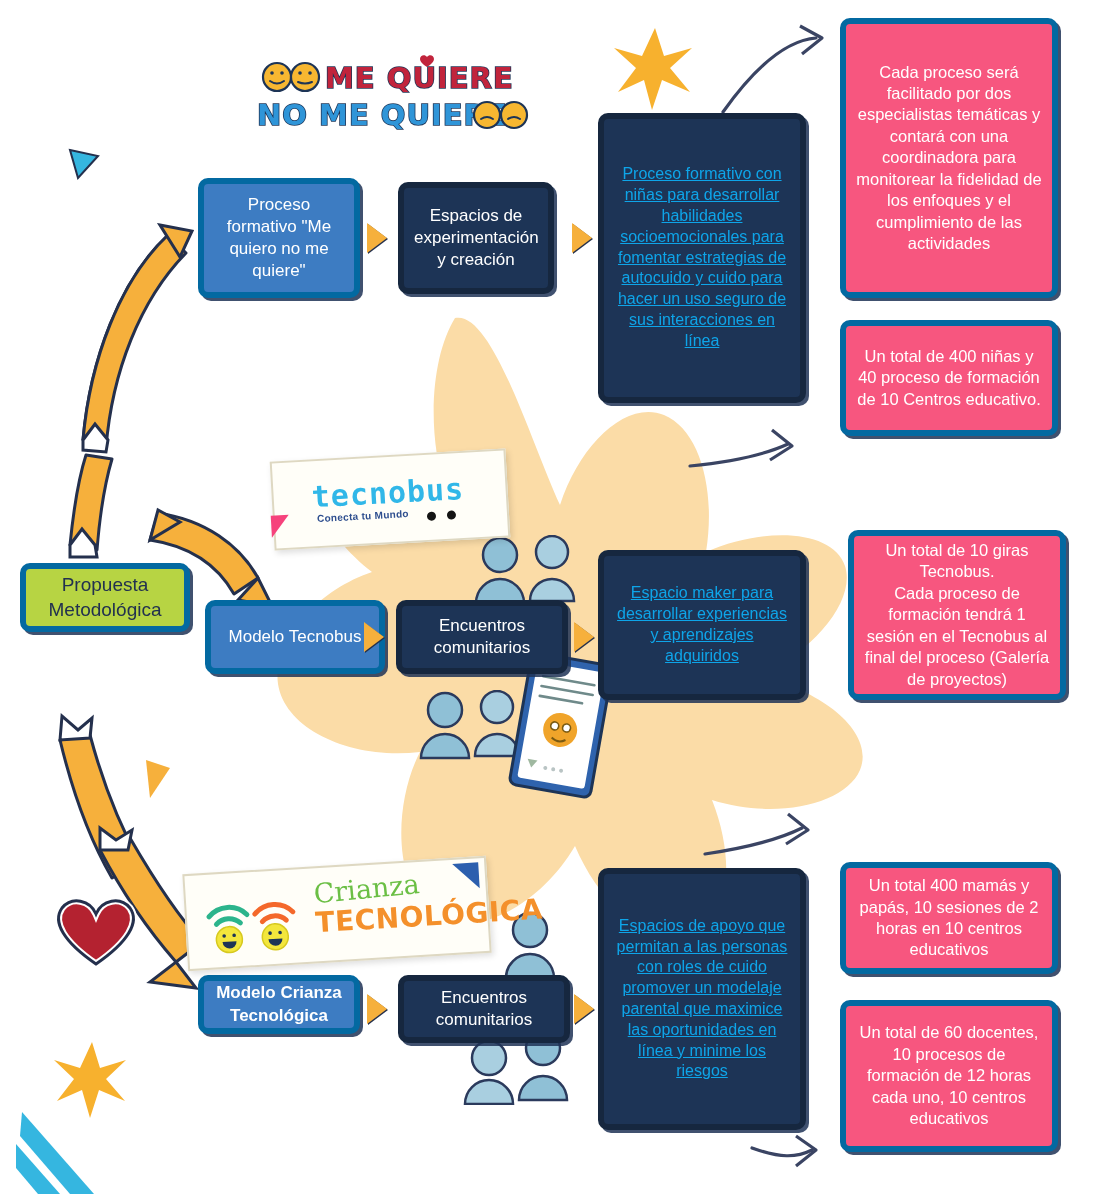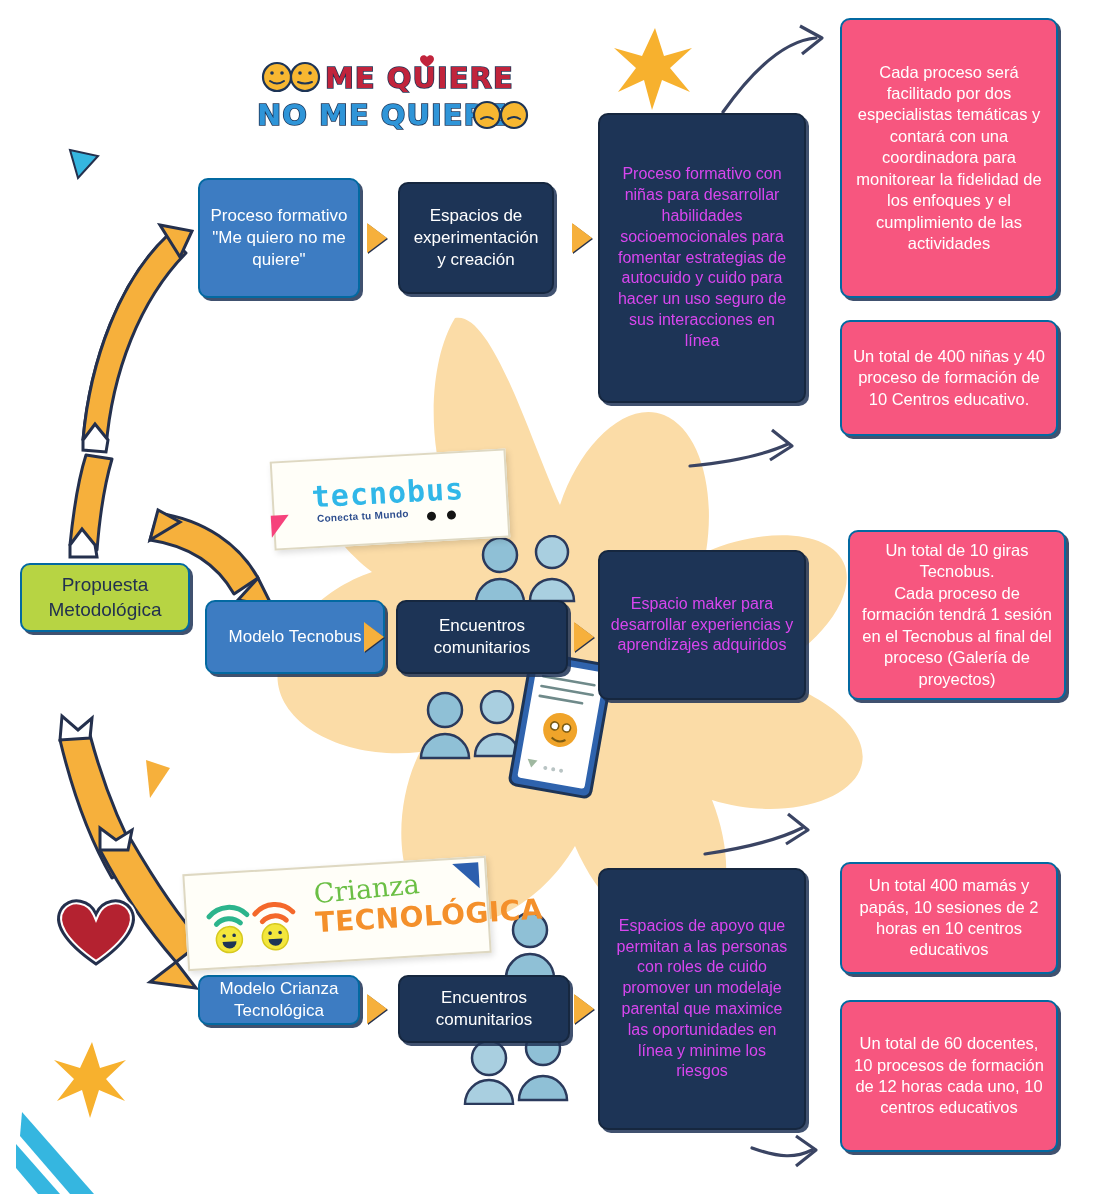--- a/index.html
+++ b/index.html
@@ -12,34 +12,34 @@
   #stage{position:relative;width:1100px;height:1195px;overflow:hidden;background:#fff;}
 
   
   .splash{position:absolute;left:0;top:0;width:1100px;height:1195px;pointer-events:none;}
 
   
   .node{
     position:absolute;
     box-sizing:border-box;
     border-radius:10px;
-    border:2px solid #0369a1;
+    border:6px solid #0369a1;
     display:flex;align-items:center;justify-content:center;
     text-align:center;
     line-height:1.30;
     padding:8px 10px;
     box-shadow:3px 3px 0 rgba(31,51,86,.85);
     z-index:6;
   }
   .node .txt{display:block;width:100%;}
 
   .n-green{background:#b7d443;color:#22314f;font-size:19px;}
   .n-blue {background:#3d7cc2;color:#ffffff;font-size:17px;}
   .n-dark {background:#1d3456;color:#ffffff;font-size:17px;border-color:#16273f;}
-  .n-dark-sm{background:#1d3456;color:#d946ef;font-size:16px;border-color:#16273f;}
+  .n-dark-sm{background:#1d3456;color:#0ea5e9;font-size:16px;border-color:#16273f;text-decoration:underline;}
   .n-pink {background:#f7567f;color:#ffffff;font-size:16.5px;}
 
   
   .tri{
     position:absolute;width:0;height:0;z-index:7;
     border-top:15px solid transparent;
     border-bottom:15px solid transparent;
     border-left:20px solid #f6b03c;
     filter:drop-shadow(1.5px 1.5px 0 #24304d);
   }
@@ -315,21 +315,21 @@
 
   <div class="node n-dark-sm" style="left:598px;top:550px;width:208px;height:150px;">
     <span class="txt">Espacio maker para desarrollar experiencias y aprendizajes adquiridos</span>
   </div>
 
   <div class="node n-pink" style="left:848px;top:530px;width:218px;height:170px;">
     <span class="txt" style="white-space:pre-line;">Un total de 10 giras Tecnobus.
 Cada proceso de formación tendrá 1 sesión en el Tecnobus al final del proceso (Galería de proyectos)</span>
   </div>
 
-  <div class="node n-blue" style="left:198px;top:975px;width:162px;height:50px;">
+  <div class="node n-blue" style="left:198px;top:975px;width:162px;height:59px;font-weight:bold;">
     <span class="txt">Modelo Crianza Tecnológica</span>
   </div>
   <div class="tri" style="left:367px;top:994px;"></div>
 
   <div class="node n-dark" style="left:398px;top:975px;width:172px;height:68px;">
     <span class="txt">Encuentros comunitarios</span>
   </div>
   <div class="tri" style="left:574px;top:994px;"></div>
 
   <div class="node n-dark-sm" style="left:598px;top:868px;width:208px;height:262px;text-align:center;">

